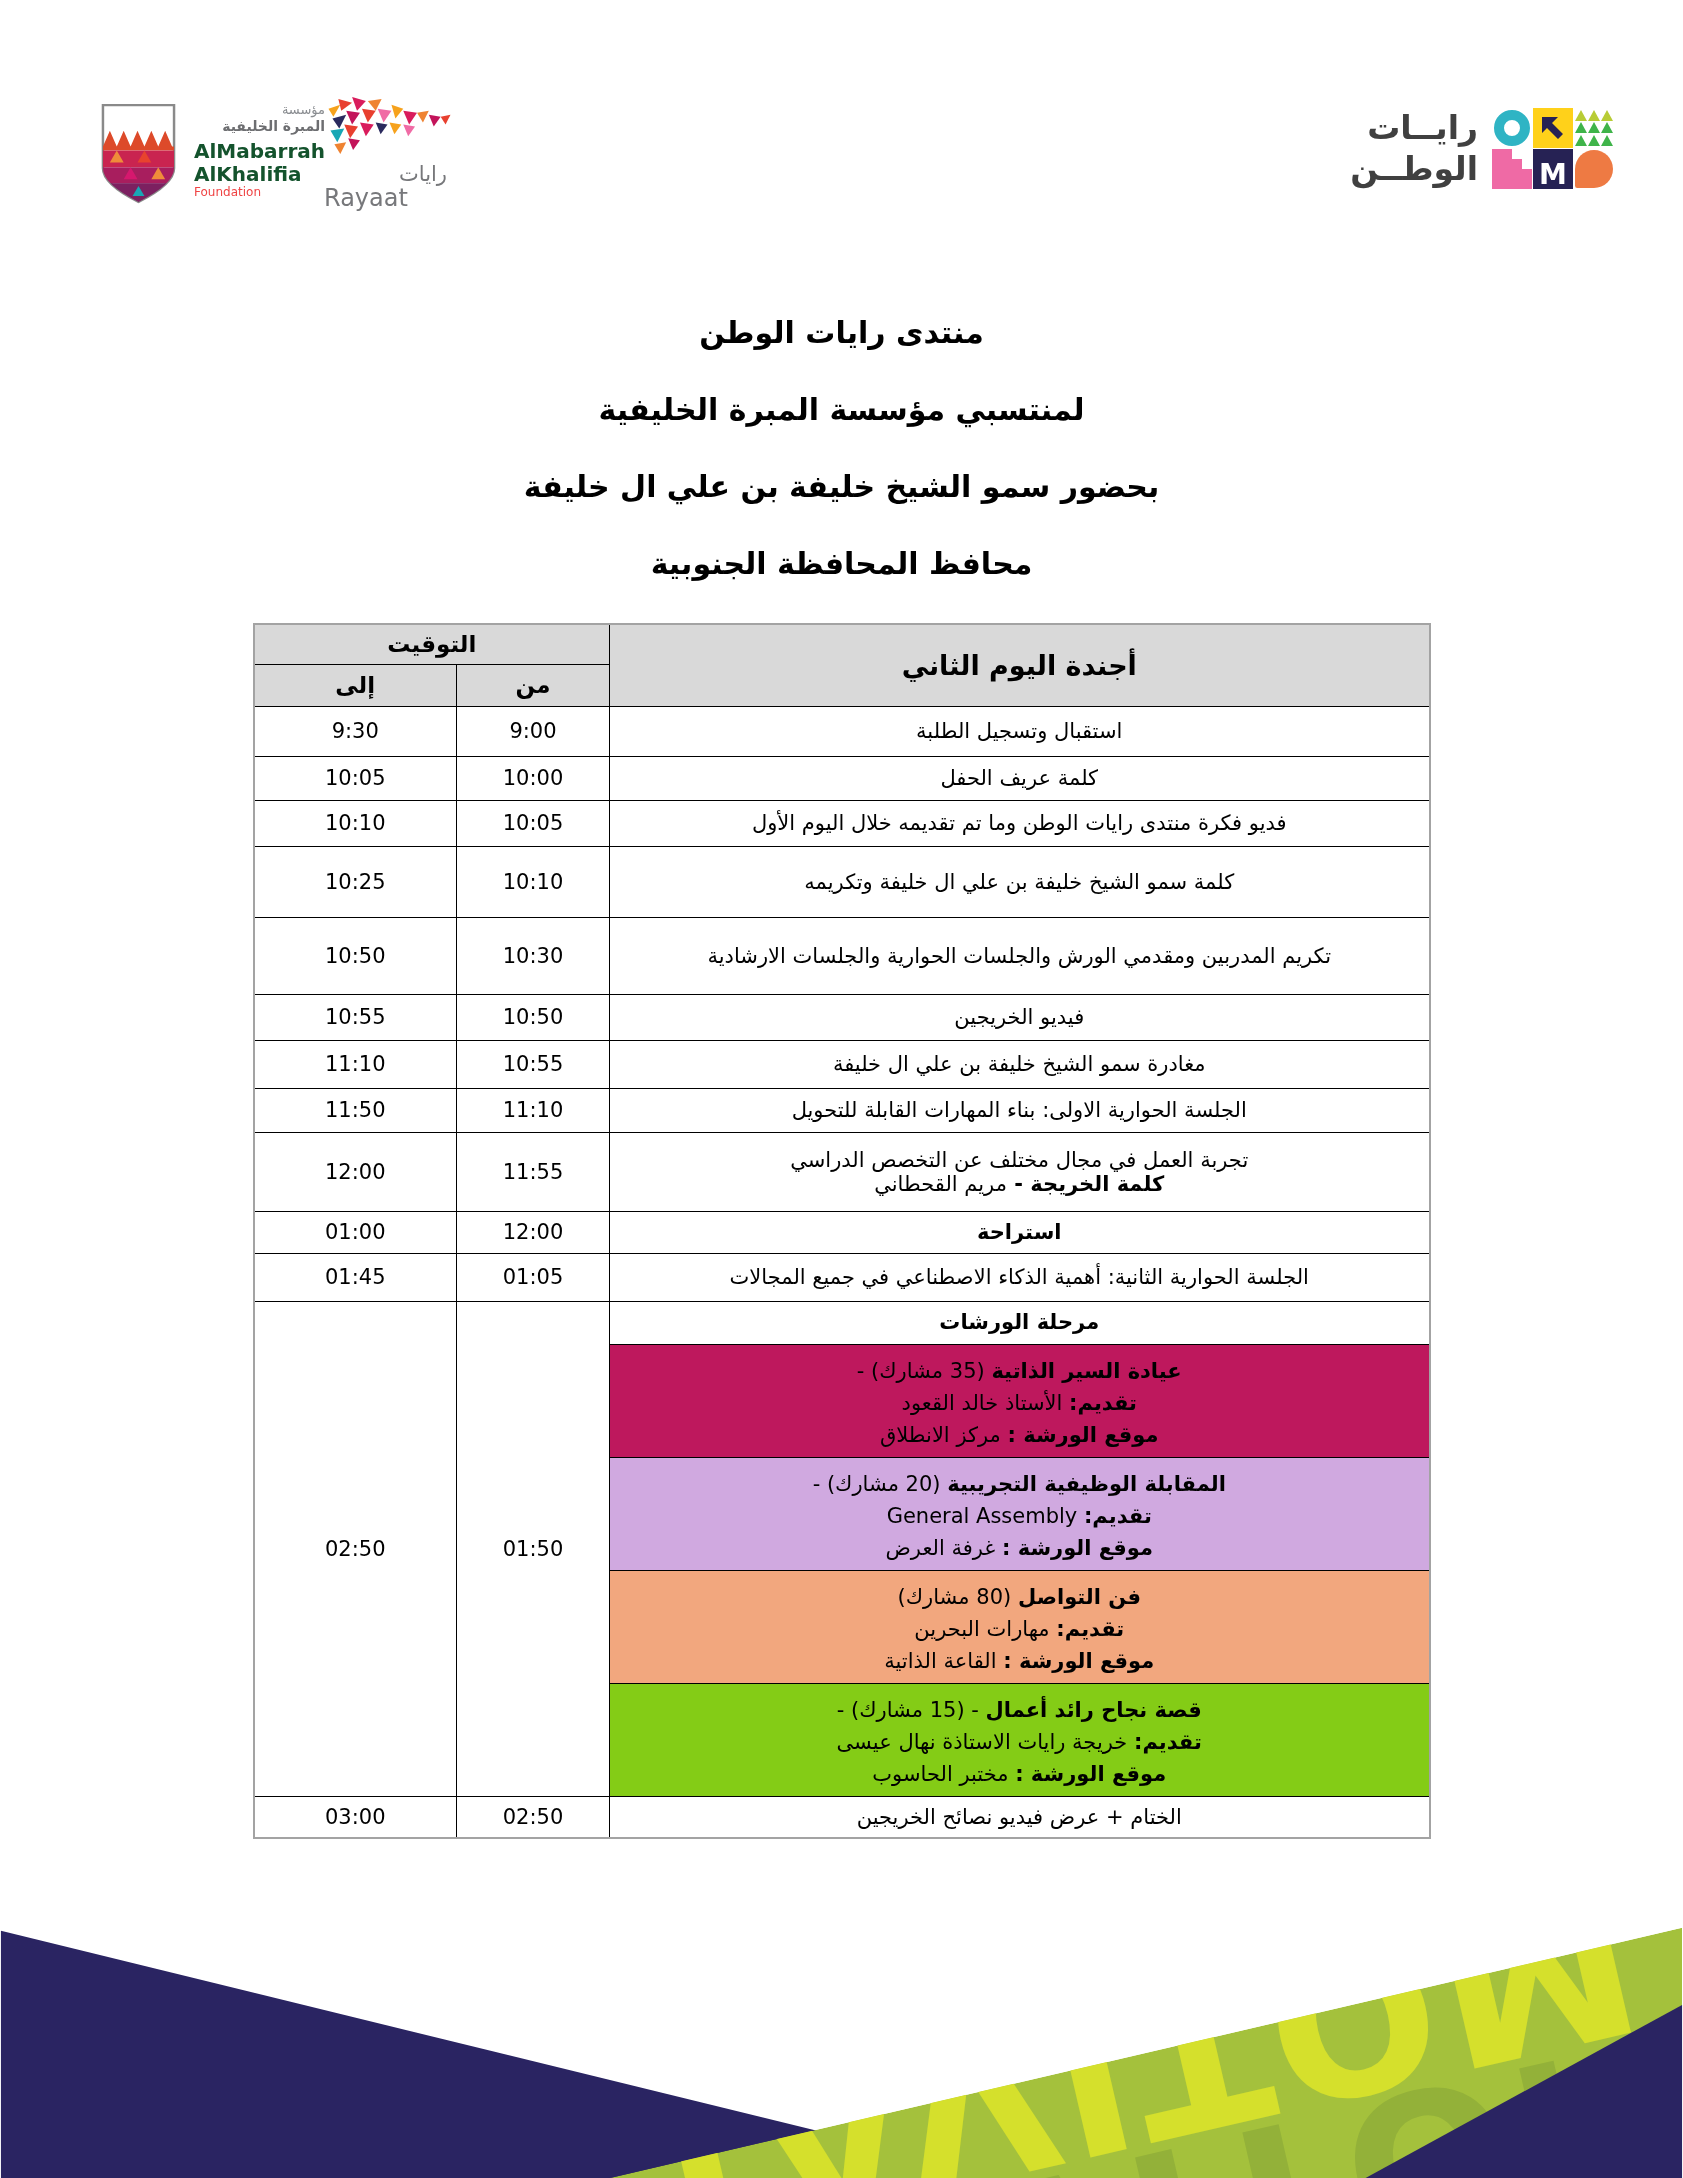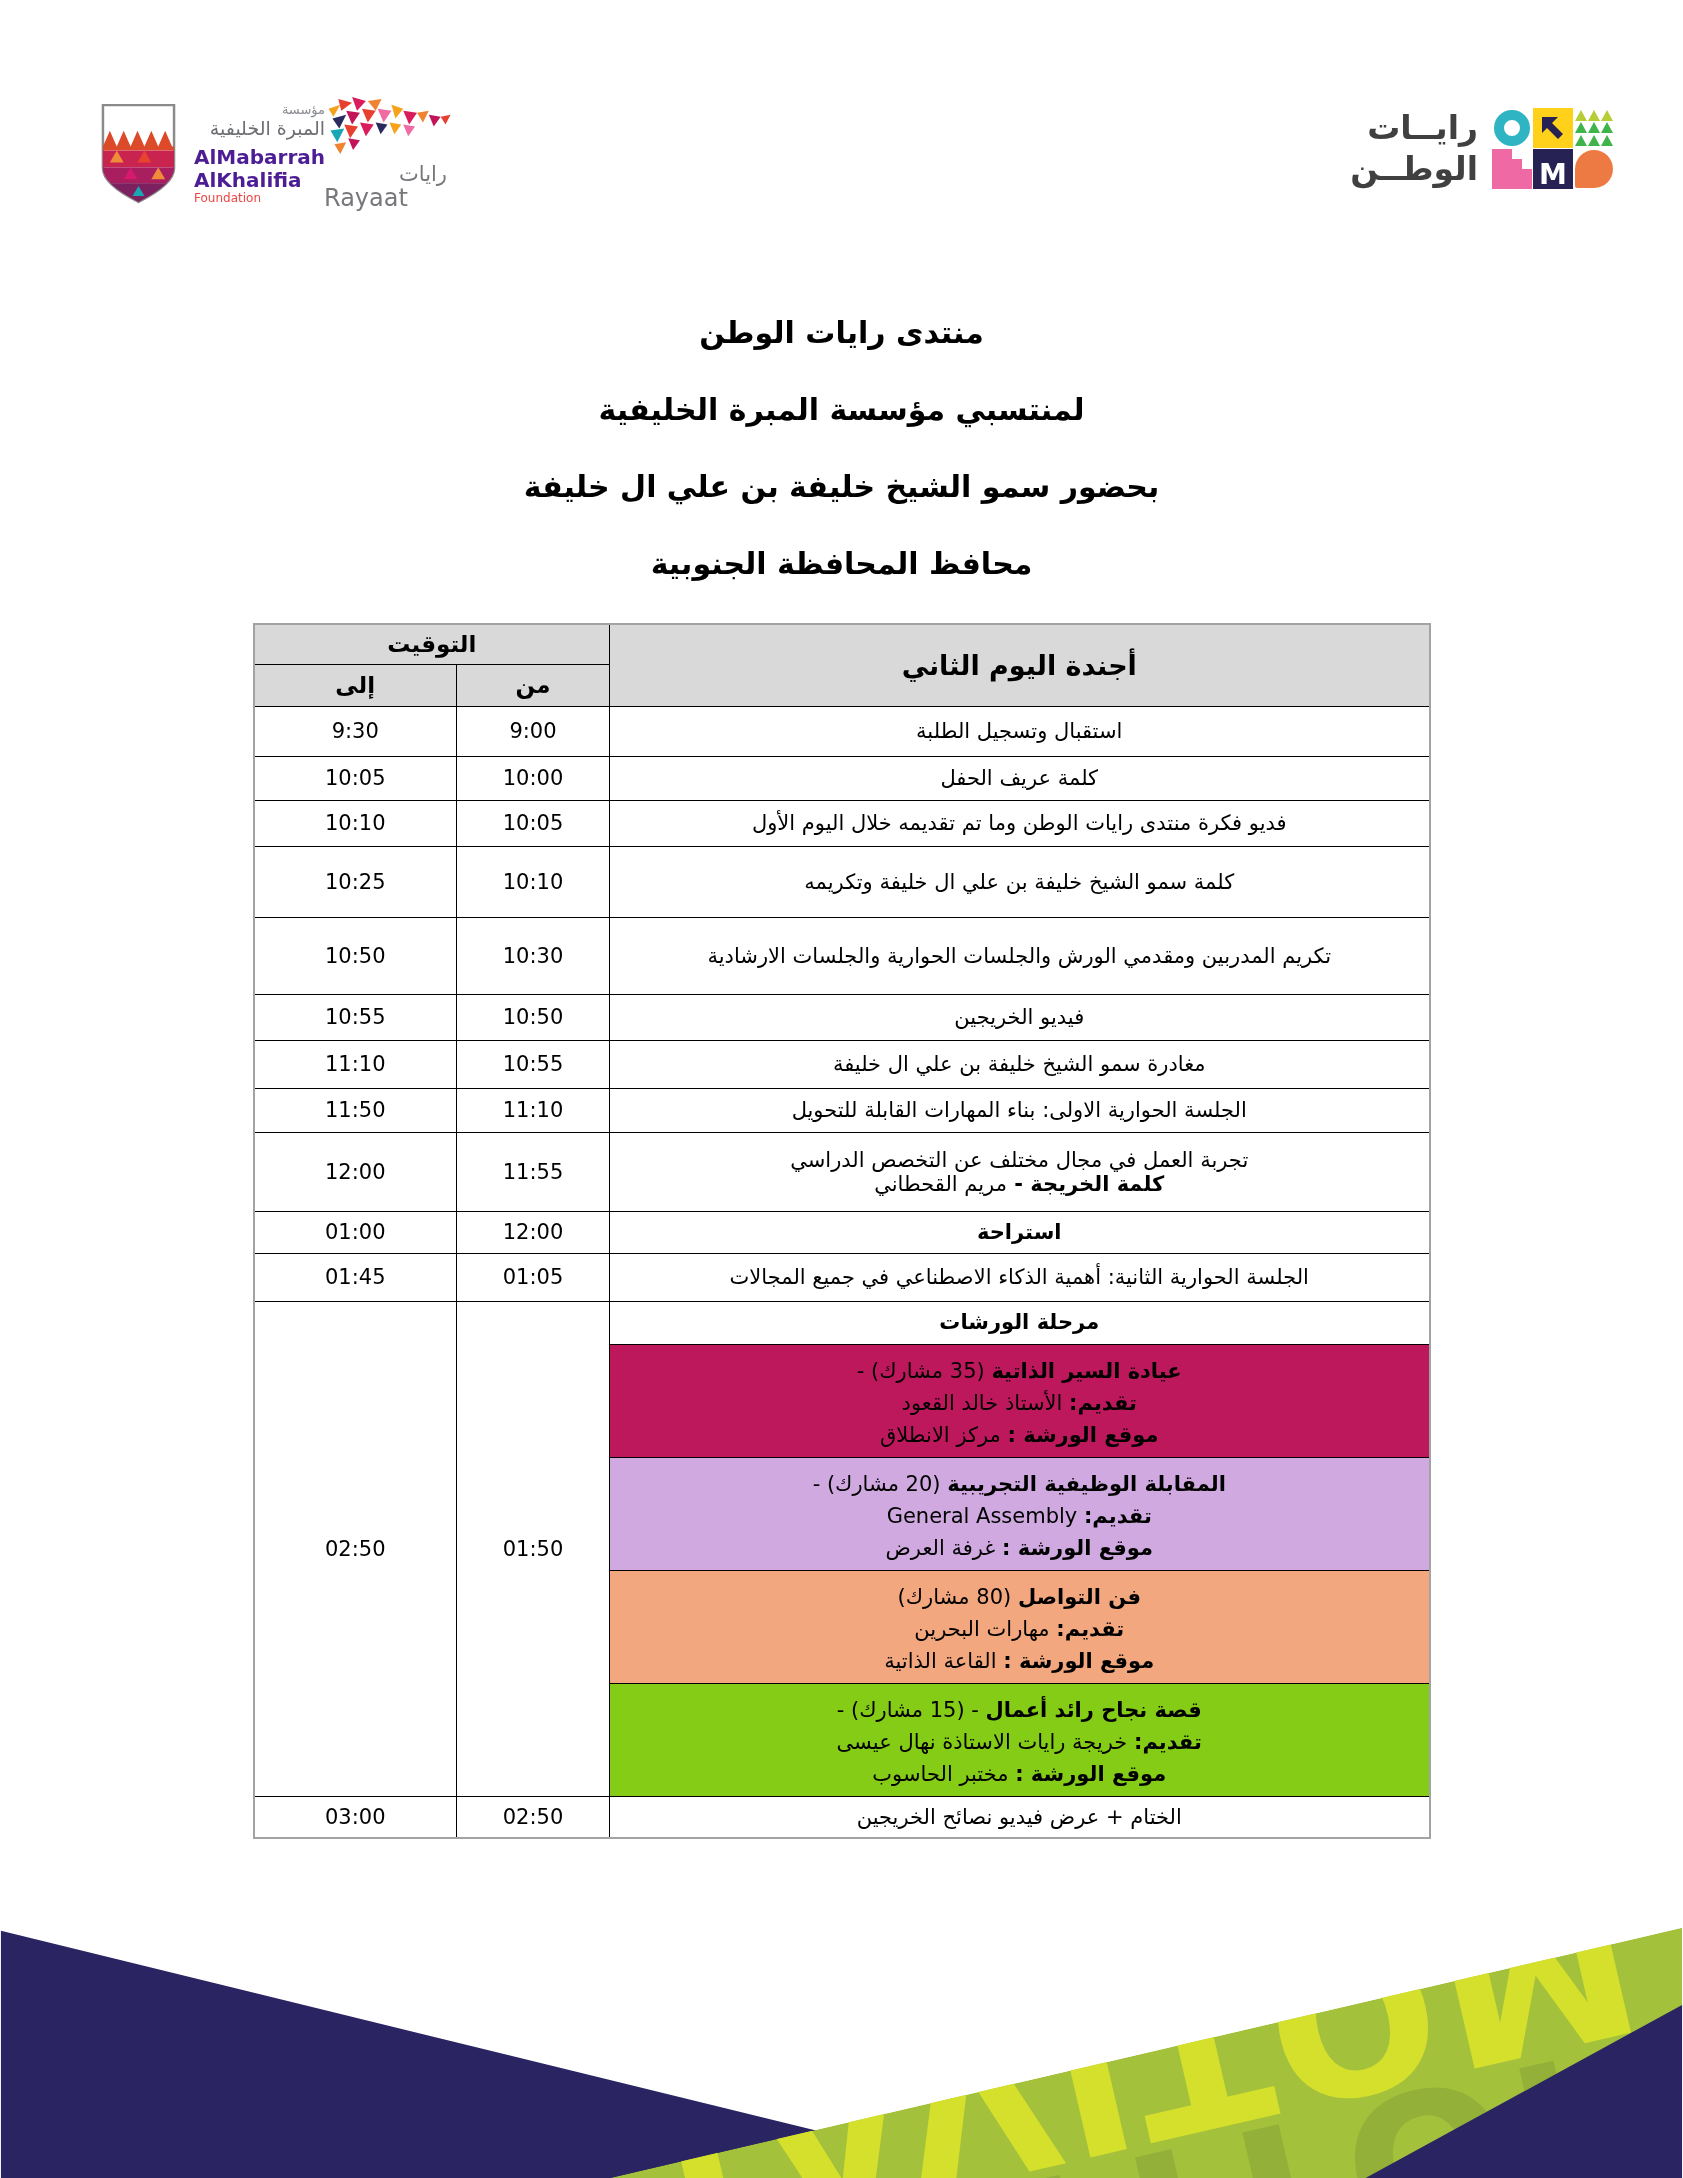--- a/index.html
+++ b/index.html
@@ -4,22 +4,22 @@
 <style>
   html,body{margin:0;padding:0;background:#fff;}
   .page{position:relative;width:1683px;height:2178px;background:#fff;overflow:hidden;
         font-family:"DejaVu Sans",sans-serif;color:#000;}
 
   
   .hdr{position:absolute;top:95px;left:0;width:1683px;height:129px;}
   .mab{position:absolute;left:99px;top:6px;display:flex;gap:16px;}
   .mab-text{padding-top:2px;line-height:1.15;}
   .mab-ar-small{font-size:13px;color:#8a8d91;text-align:right;direction:rtl;}
-  .mab-ar{font-size:19px;color:#6d6e71;font-weight:normal;text-align:right;direction:rtl;margin-bottom:6px;}
-  .mab-en{font-size:20px;color:#4c1d95;font-weight:bold;}
+  .mab-ar{font-size:14px;color:#6d6e71;font-weight:bold;text-align:right;direction:rtl;margin-bottom:6px;}
+  .mab-en{font-size:20px;color:#14532d;font-weight:bold;}
   .mab-found{font-size:12px;color:#ef4444;}
   .ray{position:absolute;left:324px;top:0;}
   .ray-ar{font-size:21px;color:#77787b;text-align:right;margin-top:2px;padding-right:6px;direction:rtl;}
   .ray-en{font-size:24px;color:#77787b;margin-top:-2px;}
   .watan{position:absolute;right:69px;top:12px;display:flex;align-items:center;gap:14px;}
   .watan-txt{font-weight:bold;color:#404040;font-size:33px;line-height:1.25;text-align:right;direction:rtl;}
   .tiles{display:grid;grid-template-columns:repeat(3,40px);grid-template-rows:repeat(2,40px);gap:1px;}
   .tile{position:relative;width:40px;height:40px;}
   .donut{position:absolute;inset:2px;border:10px solid #2fb4c4;border-radius:50%;}
   .tile-yellow{background:#ffd11a;}

